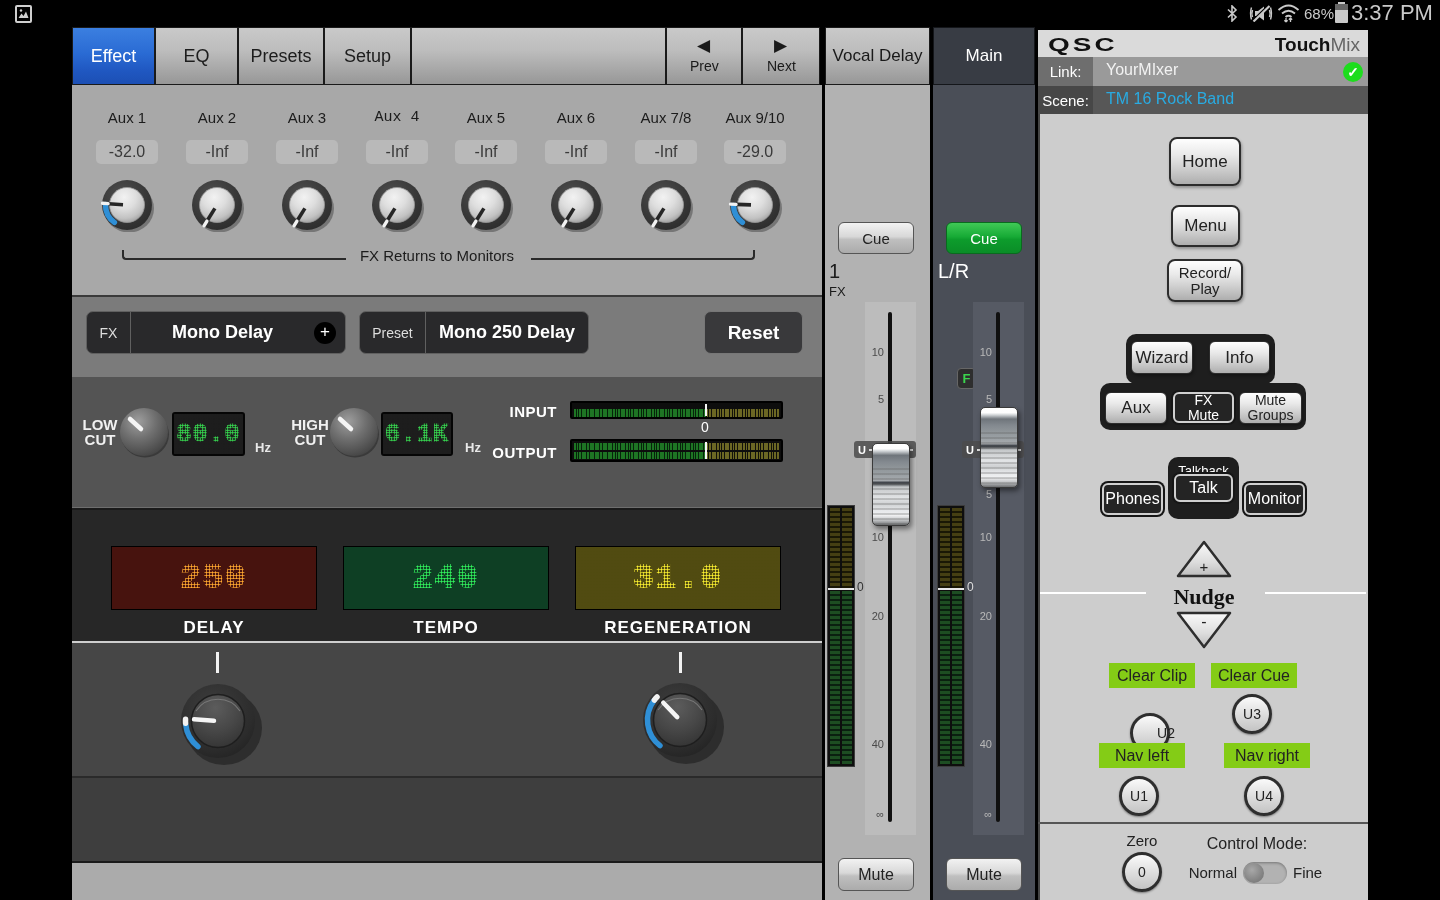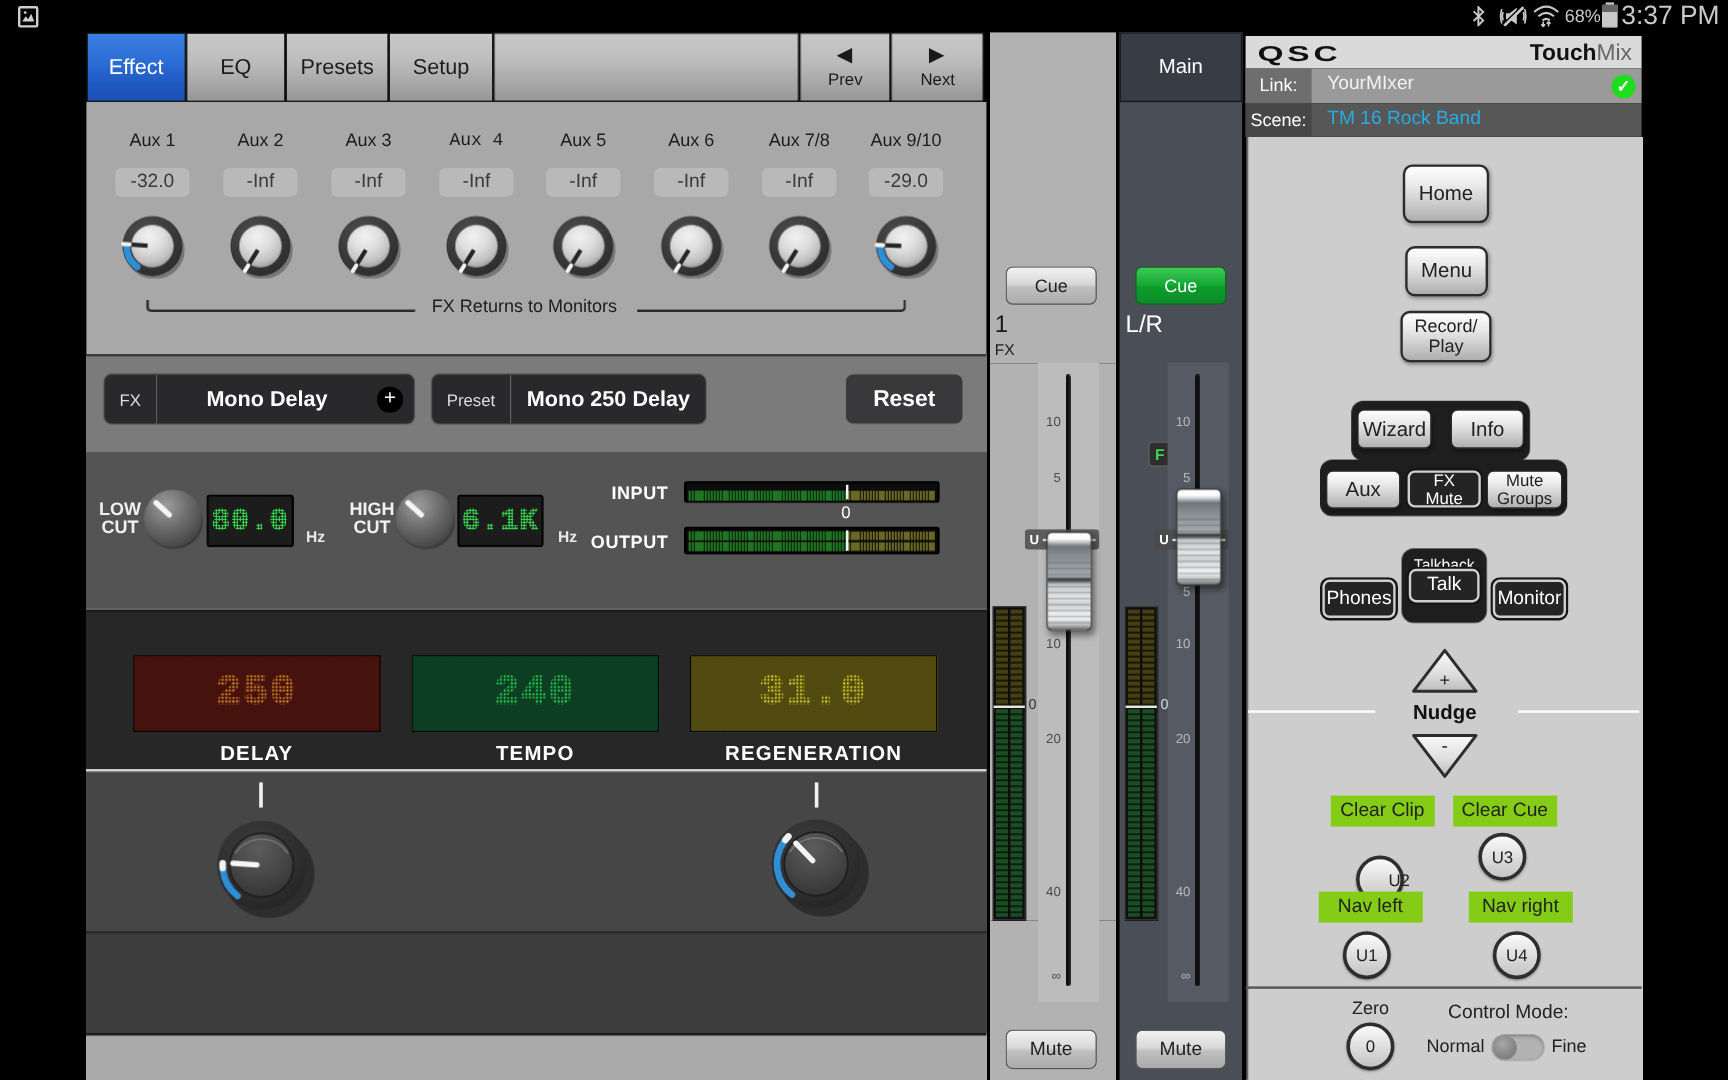--- a/index.html
+++ b/index.html
@@ -274,20 +274,23 @@
         <path d="M24.39 29.99 A32.5 32.5 0 0 1 27.02 27.02" fill="none" stroke="#f2f2f2" stroke-width="5.5" stroke-linecap="round"></path>
         <circle cx="50" cy="50" r="26.5" fill="url(#bigFaceG)" stroke="#1e1e1e" stroke-width="1.5"></circle>
         <path d="M28 40 A26.5 26.5 0 0 1 72 40" fill="none" stroke="#777" stroke-width="1.2"></path>
         <line x1="47.22" y1="47.12" x2="33.33" y2="32.74" stroke="#f5f5f5" stroke-width="4.5" stroke-linecap="round"></line>
       </svg></div>
 </div>
 <div class="abs" id="sec-dk" style="left:72px;top:776px;width:750px;height:85px;background:#3e3e3e;border-top:2px solid #2a2a2a;"></div>
 <div class="abs" id="sec-ft" style="left:72px;top:861px;width:750px;height:39px;background:#ababab;border-top:2px solid #1a1a1a;"></div>
 
 <div class="abs" id="vd-strip" style="left:825px;top:27px;width:105px;height:873px;background:#b2b2b2;">
+  <div class="abs" style="left:0;top:0;width:105px;height:58px;border:1px solid #1a1a1a;
+    background:linear-gradient(180deg,#c9c9c9 0%,#bdbdbd 40%,#aaaaaa 70%,#979797 100%);
+    color:#1a1a1a;font-size:17px;display:flex;align-items:center;justify-content:center;">Vocal Delay</div>
   <div class="abs" style="left:13px;top:195px;width:76px;height:32px;border-radius:6px;border:1px solid #555;background:linear-gradient(180deg,#f2f2f2,#d8d8d8 45%,#bfbfbf 55%,#ababab);color:#222;font-size:15px;display:flex;align-items:center;justify-content:center;">Cue</div>
   <div class="abs" style="left:4px;top:233px;font-size:20px;color:#1a1a1a;">1</div>
   <div class="abs" style="left:4px;top:257px;font-size:13px;color:#1a1a1a;">FX</div>
     <div class="abs" style="left:40px;top:275px;width:51px;height:533px;background:#bcbcbc;"></div>
     <div class="abs" style="left:63px;top:285px;width:4px;height:510px;background:#101010;border-radius:2px;"></div>
     <div class="abs" style="left:30px;top:319px;width:29px;text-align:right;font-size:11px;color:#4a4a4a;">10</div>
     <div class="abs" style="left:30px;top:366px;width:29px;text-align:right;font-size:11px;color:#4a4a4a;">5</div>
     <div class="abs" style="left:30px;top:461px;width:29px;text-align:right;font-size:11px;color:#4a4a4a;">5</div>
     <div class="abs" style="left:30px;top:504px;width:29px;text-align:right;font-size:11px;color:#4a4a4a;">10</div>
     <div class="abs" style="left:30px;top:583px;width:29px;text-align:right;font-size:11px;color:#4a4a4a;">20</div>
@@ -377,21 +380,21 @@
             <stop offset="60%" stop-color="#dcdcdc"></stop>
             <stop offset="100%" stop-color="#bdbdbd"></stop>
           </linearGradient>
         </defs>
     <polygon points="29,3 55,37 3,37" fill="url(#triG)" stroke="#2e2e2e" stroke-width="2.5" stroke-linejoin="round"></polygon>
     <text x="29" y="33" text-anchor="middle" font-size="15" fill="#222" font-family="Liberation Sans">+</text>
       </svg>
   </div>
   <div class="abs" style="left:2px;top:562px;width:106px;height:2px;background:#fff;"></div>
   <div class="abs" style="left:227px;top:562px;width:101px;height:2px;background:#fff;"></div>
-  <div class="abs" style="left:130px;top:554px;width:72px;text-align:center;font-size:17px;font-weight:bold;color:#111;">Nudge</div>
+  <div class="abs" style="left:130px;top:554px;width:72px;text-align:center;font-size:22px;font-weight:bold;color:#111;font-family:Liberation Serif, serif;">Nudge</div>
   <div class="abs" style="left:137px;top:580px;width:58px;height:40px;">
     <svg width="58" height="40" viewBox="0 0 58 40">
     <polygon points="3,3 55,3 29,37" fill="url(#triG)" stroke="#2e2e2e" stroke-width="2.5" stroke-linejoin="round"></polygon>
     <text x="29" y="17" text-anchor="middle" font-size="16" fill="#222" font-family="Liberation Sans">-</text>
       </svg>
   </div>
   <div class="lbl-box" style="left:71px;top:633px;width:86px;height:25px;">Clear Clip</div>
   <div class="lbl-box" style="left:173px;top:633px;width:86px;height:25px;">Clear Cue</div>
   <div class="circ" style="left:92px;top:683px;width:40px;height:40px;padding-left:32px;">U2</div>
   <div class="circ" style="left:194px;top:664px;width:40px;height:40px;">U3</div>

